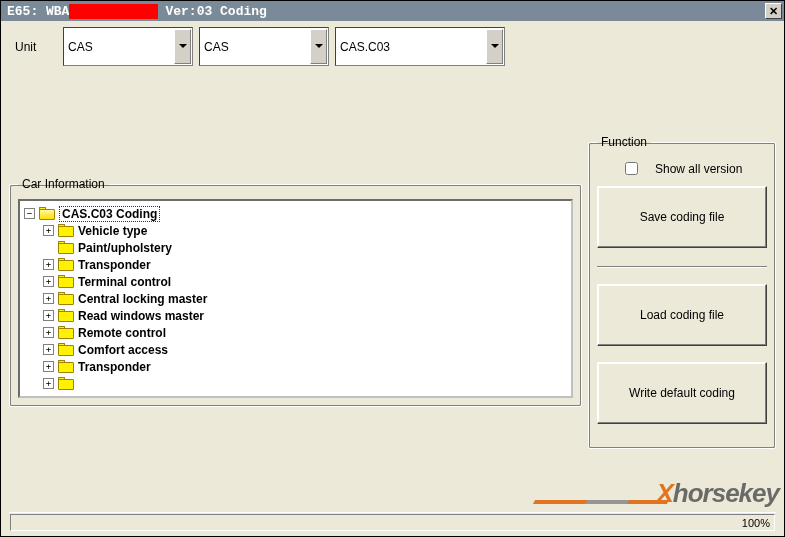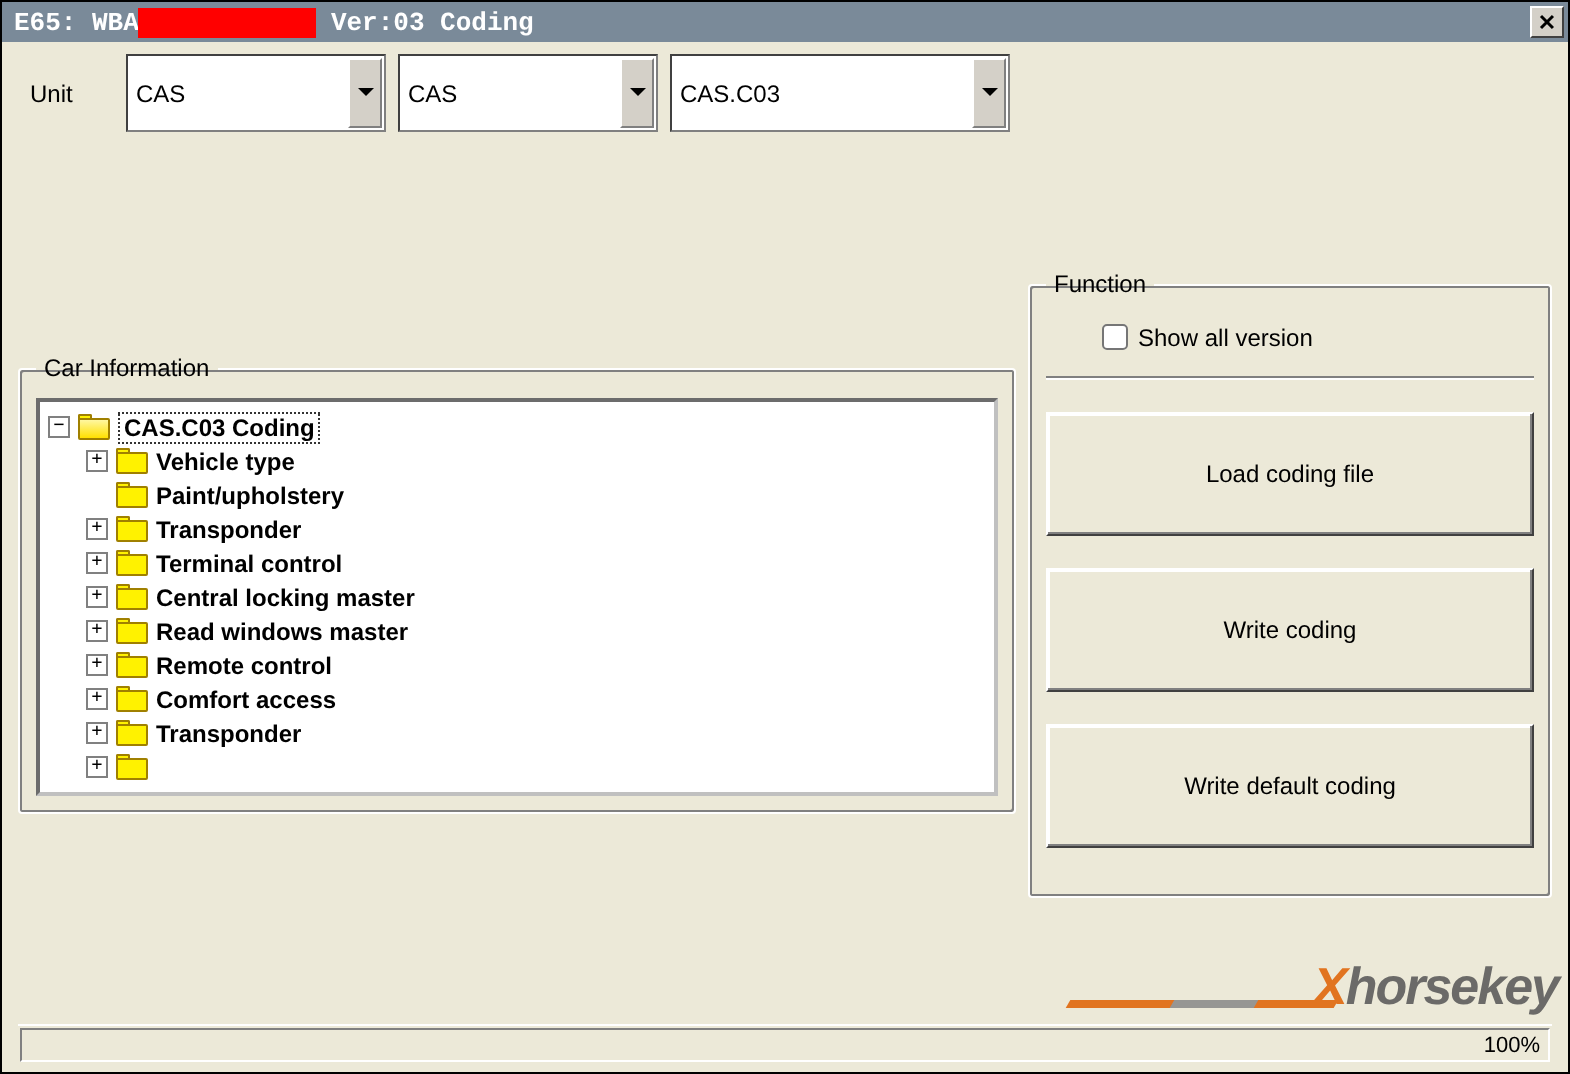--- a/index.html
+++ b/index.html
@@ -119,27 +119,27 @@
     display: flex;
   }
   .tree-container {
     flex: 1;
     background: #fff;
     border: 2px inset #c0c0c0;
     overflow: auto;
     padding: 4px 2px;
   }
   .func-panel {
-    width: 262px;
+    width: 188px;
     display: flex;
     flex-direction: column;
   }
   .func-panel .chk-row {
     display: flex; align-items: center;
-    gap: 2px;
+    gap: 14px;
     margin: 2px 0 8px 24px;
   }
   .func-panel input[type=checkbox] {
     width: 13px; height: 13px;
   }
   .big-btn {
     height: 62px;
     margin-bottom: 16px;
     background: #ece9d8;
     border: 1px solid #fff;
@@ -391,26 +391,26 @@
           </div>
         </div>
       </fieldset>
 
       <fieldset class="group func-panel">
         <legend>Function</legend>
         <div class="chk-row">
           <input type="checkbox" style="">
           <span>Show all version</span>
         </div>
+        <div class="big-btn">
+            <span>Save coding file</span>
+          </div>
         <div class="hr"></div>
         <div class="big-btn">
             <span>Load coding file</span>
-          </div>
-        <div class="big-btn">
-            <span>Write coding</span>
           </div>
         <div class="big-btn">
             <span>Write default coding</span>
           </div>
       </fieldset>
 
     </div>
 
     <div class="statusbar">
       <div class="sunken progress-area">

